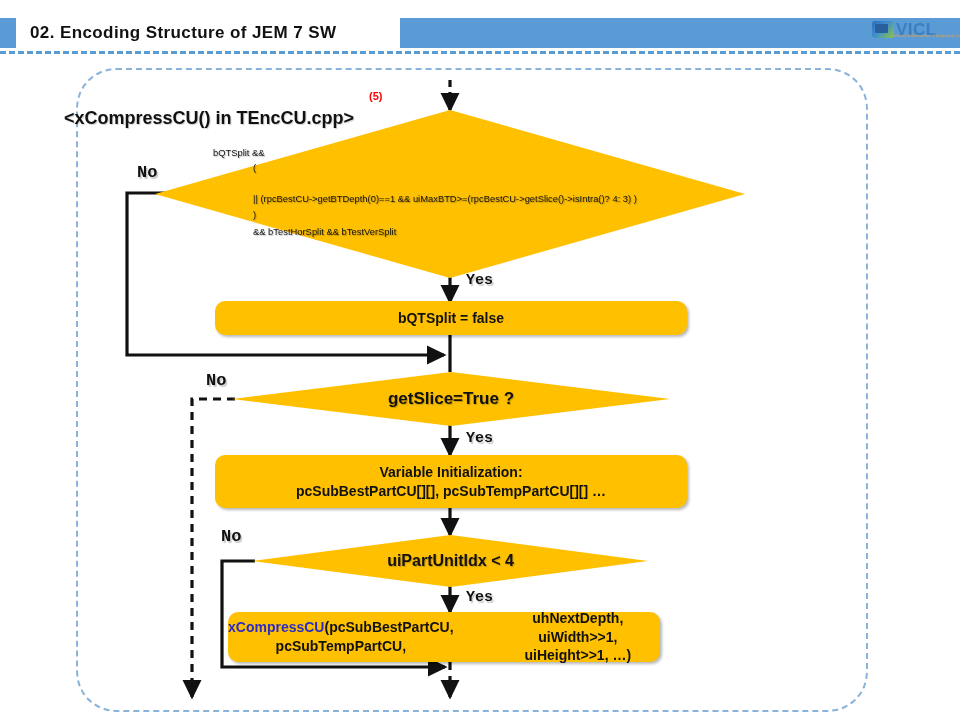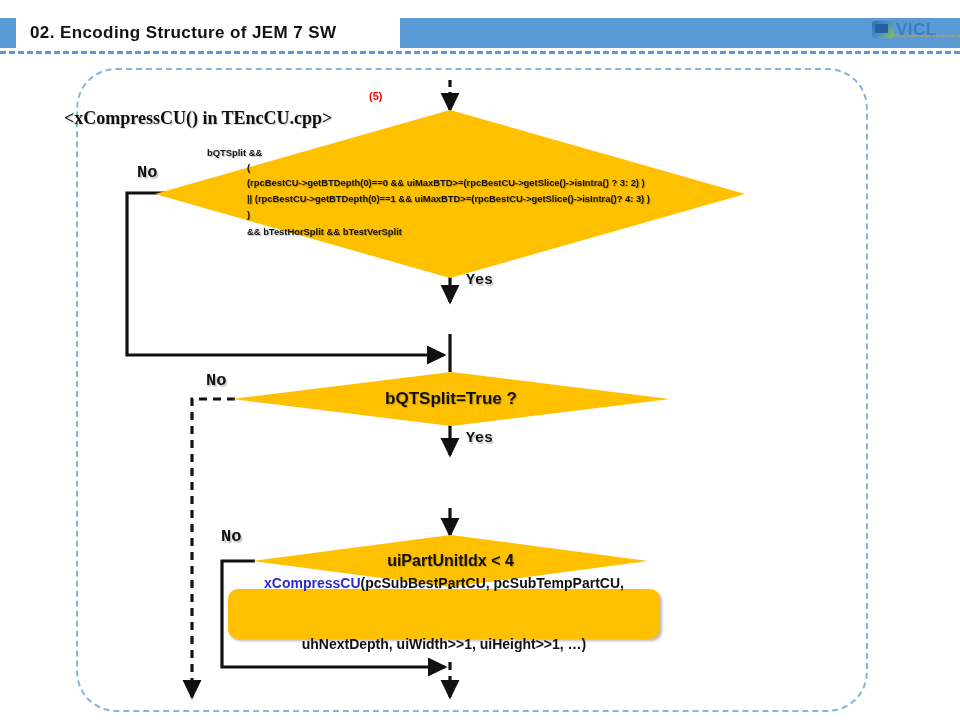--- a/index.html
+++ b/index.html
@@ -87,33 +87,32 @@
   .diamond-label{
     position:absolute;left:0;top:0;width:100%;height:100%;
     display:flex;align-items:center;justify-content:center;
     font-weight:bold;color:#111111;text-align:center;
     text-shadow:1px 1px 1px rgba(0,0,0,.22);
     pointer-events:none;
   }
 
   
   .cond-text{
-    position:absolute;left:12px;top:0;width:100%;height:100%;
-    font-weight:bold;color:#111111;font-size:9.4px;line-height:1.0;
+    position:absolute;left:18px;top:0;width:100%;height:100%;
+    font-weight:normal;color:#111111;font-size:9.4px;line-height:1.0;
     text-shadow:1px 1px 1px rgba(0,0,0,.25);
     pointer-events:none;
   }
   .cond-line{position:absolute;white-space:nowrap;}
 
   
   .flow-title{
     position:absolute;left:64px;top:108px;
     font-size:18px;font-weight:bold;color:#111111;white-space:nowrap;
     text-shadow:1px 1px 1px rgba(0,0,0,.18);
-    font-family:Liberation Serif, serif;
   }
   .step-num{
     position:absolute;left:369px;top:90px;
     font-size:11px;font-weight:bold;color:#FF0000;
   }
   .lbl{
     position:absolute;font-weight:bold;color:#111111;
     text-shadow:1.5px 1.5px 1px rgba(0,0,0,.22);
     white-space:nowrap;
     font-family:Liberation Mono, monospace;
@@ -170,43 +169,49 @@
   </svg>
 
   <div class="flow-title">&lt;xCompressCU() in TEncCU.cpp&gt;</div>
   <div class="step-num">(5)</div>
 
   <div class="diamond-wrap" style="left:155px;top:110px;width:590px;height:168px;">
     <div class="diamond-shape"></div>
     <div class="cond-text">
       <span class="cond-line" style="left:40px;top:38px;">bQTSplit &amp;&amp;</span>
       <span class="cond-line" style="left:80px;top:53px;">(</span>
-      <span class="cond-line" style="left:80px;top:68px;">(rpcBestCU-&gt;getBTDepth(0)==0 &amp;&amp; uiMaxBTD&gt;=(rpcBestCU-&gt;getSlice()-&gt;isIntra() ? 3: 2) )</span>
       <span class="cond-line" style="left:80px;top:84px;text-align:right;">|| (rpcBestCU-&gt;getBTDepth(0)==1 &amp;&amp; uiMaxBTD&gt;=(rpcBestCU-&gt;getSlice()-&gt;isIntra()? 4: 3) )</span>
       <span class="cond-line" style="left:80px;top:100px;">)</span>
       <span class="cond-line" style="left:80px;top:117px;">&amp;&amp; bTestHorSplit &amp;&amp; bTestVerSplit</span>
     </div>
   </div>
   <div class="lbl lbl-no" style="left:137px;top:163px;">No</div>
   <div class="lbl lbl-yes" style="left:466px;top:272px;">Yes</div>
 
+  <div class="shape box" style="left:215px;top:301px;width:472px;height:34px;font-size:14px;">
+    <span>bQTSplit = false</span>
+  </div>
 
   <div class="diamond-wrap" style="left:232px;top:372px;width:438px;height:54px;">
     <div class="diamond-shape"></div>
-    <div class="diamond-label" style="font-size:17px;">bQTSplit=True ?</div>
+    <div class="diamond-label" style="font-size:17px;">getSlice=True ?</div>
   </div>
   <div class="lbl lbl-no" style="left:206px;top:371px;">No</div>
   <div class="lbl lbl-yes" style="left:466px;top:430px;">Yes</div>
 
+  <div class="shape box" style="left:215px;top:455px;width:472px;height:53px;font-size:14px;flex-direction:column;">
+    <span>Variable Initialization:</span>
+    <span>pcSubBestPartCU[][], pcSubTempPartCU[][] …</span>
+  </div>
 
   <div class="diamond-wrap" style="left:253px;top:535px;width:395px;height:52px;">
     <div class="diamond-shape"></div>
     <div class="diamond-label" style="font-size:16px;">uiPartUnitIdx &lt; 4</div>
   </div>
   <div class="lbl lbl-no" style="left:221px;top:527px;">No</div>
   <div class="lbl lbl-yes" style="left:466px;top:589px;">Yes</div>
 
-  <div class="shape box" style="left:228px;top:589px;width:432px;height:50px;font-size:14px;flex-direction:column;gap:42px;">
+  <div class="shape box" style="left:228px;top:612px;width:432px;height:50px;font-size:14px;flex-direction:row;gap:42px;">
     <span><span class="fn-name">xCompressCU</span><span>(pcSubBestPartCU, pcSubTempPartCU,</span></span>
     <span>uhNextDepth, uiWidth&gt;&gt;1, uiHeight&gt;&gt;1, …)</span>
   </div>
 
 </div>
 
 </body></html>

